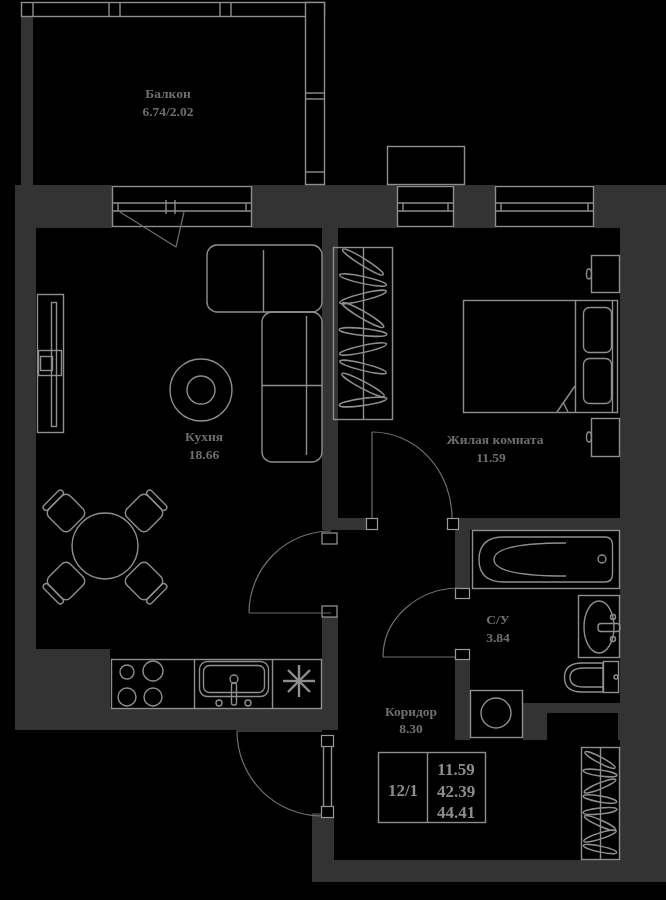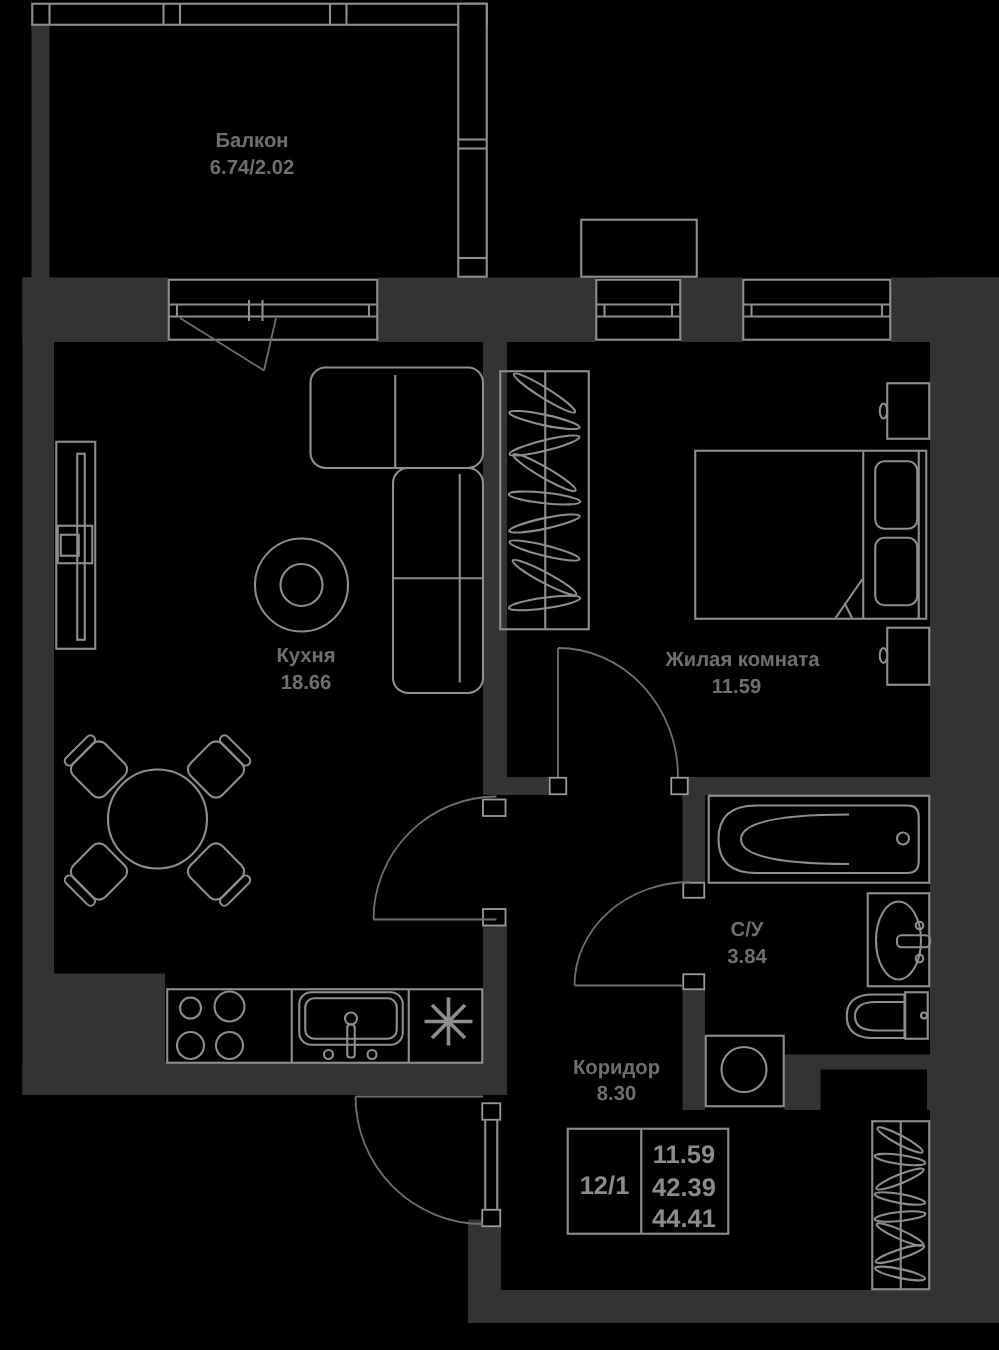--- a/index.html
+++ b/index.html
@@ -1,17 +1,17 @@
 <!DOCTYPE html>
 <html><head>
 <meta charset="utf-8">
 <style>
   html,body{margin:0;padding:0;background:#000;}
   #plan-root{position:relative;width:666px;height:900px;background:#000;overflow:hidden;
-    font-family:Liberation Sans, sans-serif;}
+    font-family:Liberation Serif, serif;}
   svg{display:block}
   .wall{fill:#333333;stroke:none}
   .ln{stroke:#8e8e8e;stroke-width:1.4;fill:none}
   .lnf{stroke:#8e8e8e;stroke-width:1.4;fill:#000}
   .dim{stroke:#6f6f6f;stroke-width:1.2;fill:none}
   .jamb{stroke:#9a9a9a;stroke-width:1.2;fill:#000}
   .lbl{fill:#6f6f6f;font-size:13.5px;font-weight:bold;text-anchor:middle}
   .stamp-t{fill:#8c8c8c;font-size:17px;font-weight:bold;text-anchor:middle}
 </style>
 </head>

